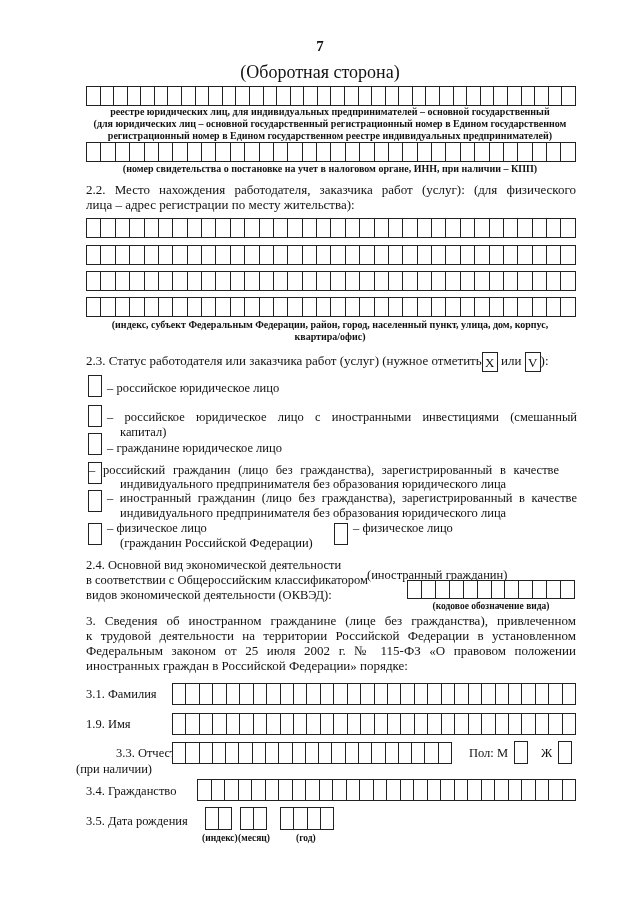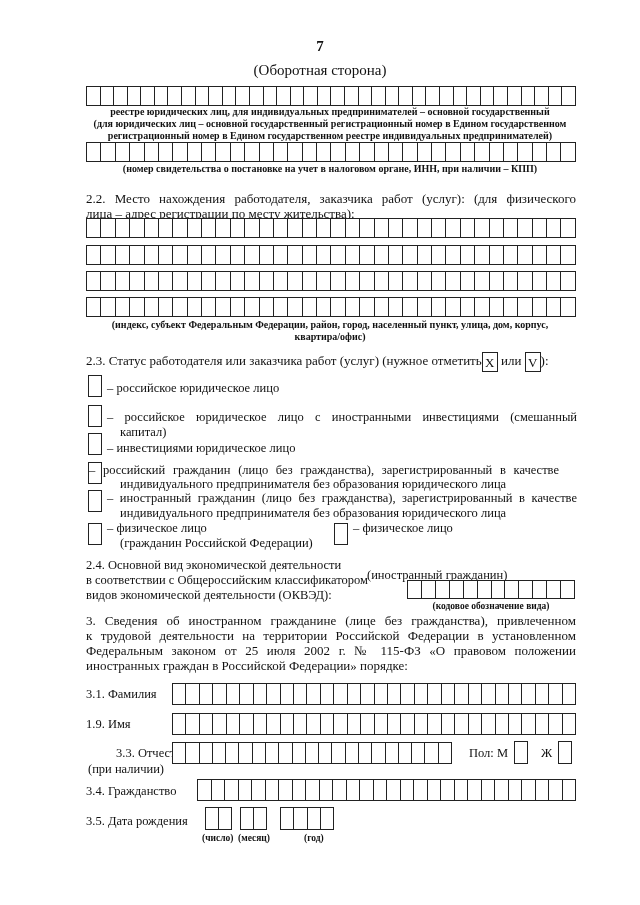--- a/index.html
+++ b/index.html
@@ -1,20 +1,20 @@
 <!DOCTYPE html>
 <html><head>
 <meta charset="utf-8">
 <style>
   html, body { margin: 0; padding: 0; background: #ffffff; }
   body { width: 640px; height: 905px; position: relative; overflow: hidden;
          font-family: "Liberation Serif", "DejaVu Serif", serif; color: #111; }
   .abs { position: absolute; }
   .page-num { left: 0; width: 640px; top: 38px; text-align: center; font-size: 15px; font-weight: bold; }
-  .side-title { left: 0; width: 640px; top: 62px; text-align: center; font-size: 15px; }
+  .side-title { left: 0; width: 640px; top: 62px; text-align: center; font-size: 18px; }
   .boxes { position: absolute; display: flex; border-left: 1.5px solid #222; box-sizing: border-box; }
   .boxes .cell { border-top: 1.5px solid #222; border-bottom: 1.5px solid #222; border-right: 1.5px solid #222;
                  box-sizing: border-box; flex: 1 1 0; background: #fff; }
   .caption { font-size: 10px; text-align: center; line-height: 12px; font-weight: bold; }
   .para { font-size: 13px; line-height: 15px; text-align: justify; }
   .chk { position: absolute; width: 14px; height: 22px; border: 1.5px solid #222; box-sizing: border-box; background: #fff; }
   .opt { position: absolute; font-size: 12.5px; line-height: 14px; }
   .mark-box { display: inline-block; border: 1.5px solid #222; width: 16px; height: 20px; line-height: 20px;
               text-align: center; vertical-align: middle; font-size: 13px; box-sizing: border-box; }
   .lbl { position: absolute; font-size: 12.5px; white-space: nowrap; }
@@ -102,21 +102,21 @@
     <div class="cell"></div>
     <div class="cell"></div>
     <div class="cell"></div>
     <div class="cell"></div>
     <div class="cell"></div>
     <div class="cell"></div>
   </div>
 <div class="abs caption" style="left:80px; width:500px; top:163px;">(номер свидетельства о постановке на учет в налоговом органе, ИНН, при наличии – КПП)</div>
 
 <div class="abs para" style="left:86px; width:490px; top:182px;">
-  <div style="text-align:justify; text-align-last:justify;margin-top:9px;">2.2. Место нахождения работодателя, заказчика работ (услуг): (для физического</div>
+  <div style="text-align:justify; text-align-last:justify;">2.2. Место нахождения работодателя, заказчика работ (услуг): (для физического</div>
   <div>лица – адрес регистрации по месту жительства):</div>
 </div>
 <div class="boxes" style="left:86px; top:218px; width:490px; height:20px;">
     <div class="cell"></div>
     <div class="cell"></div>
     <div class="cell"></div>
     <div class="cell"></div>
     <div class="cell"></div>
     <div class="cell"></div>
     <div class="cell"></div>
@@ -268,21 +268,21 @@
 </div>
 
 <div class="chk" style="left:88px; top:375px;"></div>
 <div class="opt" style="left:107px; top:381px;">– российское юридическое лицо</div>
 
 <div class="chk" style="left:88px; top:405px;"></div>
 <div class="opt" style="left:107px; top:410px; width:470px; text-align:justify; text-align-last:justify;">– российское юридическое лицо с иностранными инвестициями (смешанный</div>
 <div class="opt" style="left:120px; top:425px;">капитал)</div>
 
 <div class="chk" style="left:88px; top:433px;"></div>
-<div class="opt" style="left:107px; top:441px;">– инвестициями юридическое лицо</div>
+<div class="opt" style="left:107px; top:441px;">– гражданине юридическое лицо</div>
 
 <div class="chk" style="left:88px; top:462px;"></div>
 <div class="opt" style="left:89px; top:463px; width:470px; text-align:justify; text-align-last:justify;">– российский гражданин (лицо без гражданства), зарегистрированный в качестве</div>
 <div class="opt" style="left:120px; top:477px;">индивидуального предпринимателя без образования юридического лица</div>
 
 <div class="chk" style="left:88px; top:490px;"></div>
 <div class="opt" style="left:107px; top:491px; width:470px; text-align:justify; text-align-last:justify;">– иностранный гражданин (лицо без гражданства), зарегистрированный в качестве</div>
 <div class="opt" style="left:120px; top:506px;">индивидуального предпринимателя без образования юридического лица</div>
 
 <div class="chk" style="left:88px; top:523px;"></div>
@@ -383,21 +383,21 @@
     <div class="cell"></div>
     <div class="cell"></div>
     <div class="cell"></div>
     <div class="cell"></div>
     <div class="cell"></div>
     <div class="cell"></div>
     <div class="cell"></div>
   </div>
 
 <div class="lbl" style="left:86px; top:746px;margin-left:30px;">3.3. Отчество</div>
-<div class="lbl" style="left:88px; top:762px;">(при наличии)</div>
+<div class="lbl" style="left:76px; top:762px;">(при наличии)</div>
 <div class="boxes" style="left:172px; top:742px; width:280px; height:22px;">
     <div class="cell"></div>
     <div class="cell"></div>
     <div class="cell"></div>
     <div class="cell"></div>
     <div class="cell"></div>
     <div class="cell"></div>
     <div class="cell"></div>
     <div class="cell"></div>
     <div class="cell"></div>
@@ -460,15 +460,15 @@
 <div class="boxes" style="left:240px; top:807px; width:27px; height:23px;">
     <div class="cell"></div>
     <div class="cell"></div>
   </div>
 <div class="boxes" style="left:280px; top:807px; width:54px; height:23px;">
     <div class="cell"></div>
     <div class="cell"></div>
     <div class="cell"></div>
     <div class="cell"></div>
   </div>
-<div class="small" style="left:202px; top:833px;">(число)</div>
+<div class="small" style="left:202px; top:833px;">(индекс)</div>
 <div class="small" style="left:238px; top:833px;">(месяц)</div>
-<div class="small" style="left:296px; top:833px;margin-left:8px;">(год)</div>
+<div class="small" style="left:296px; top:833px;">(год)</div>
 
 </body></html>

